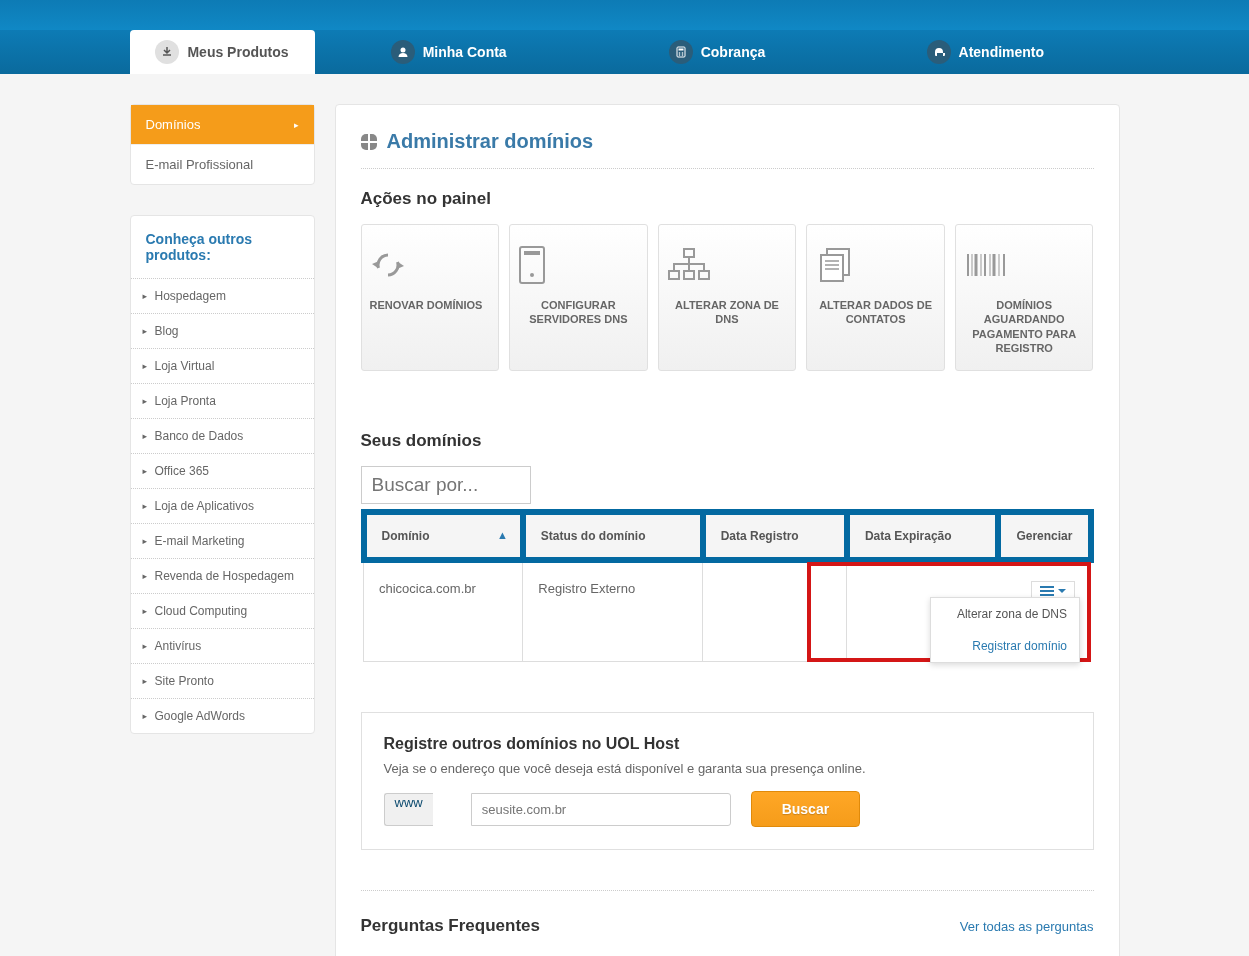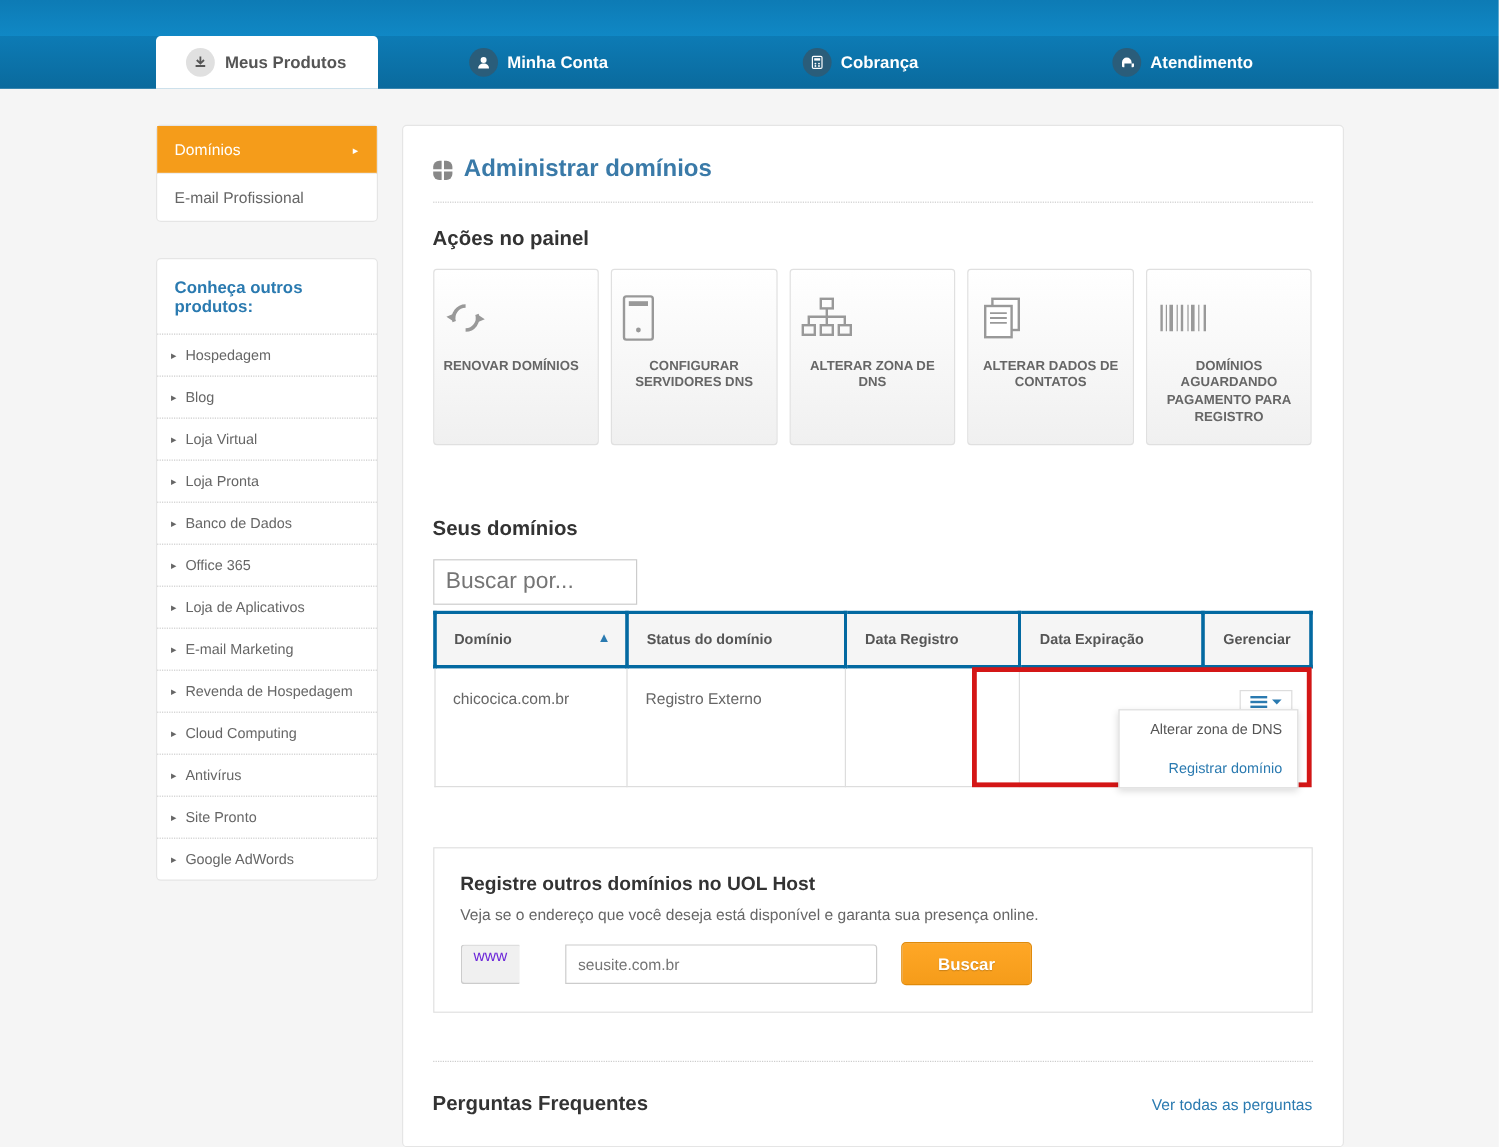--- a/index.html
+++ b/index.html
@@ -28,36 +28,36 @@
 .globe-icon span:nth-child(2){ border-radius: 0 5px 0 0;}
 .globe-icon span:nth-child(3){ border-radius: 0 0 0 5px;}
 .globe-icon span:nth-child(4){ border-radius: 0 0 5px 0;}
 .section-h { font-size: 17px; font-weight: bold; color: #333; margin-bottom: 15px; }
 .action-cards { display: flex; gap: 10px; margin-bottom: 60px; }
 .action-card { flex: 1; border: 1px solid #e0e0e0; border-radius: 3px; background: linear-gradient(180deg, #fff 0%, #f0f0f0 100%); padding: 15px 8px; text-align: center; cursor: pointer; display: flex; flex-direction: column; align-items: flex-start; justify-content: flex-start; min-height: 145px; }
 .action-card .ic { height: 50px; display: flex; align-items: center; justify-content: center; color: #999; margin-bottom: 8px; }
 .action-card .lbl { font-size: 11px; color: #666; font-weight: bold; line-height: 1.3; }
 .search-box { border: 1px solid #ccc; padding: 7px 10px; width: 170px; font-size: 19px; color: #0c4a6e; margin-bottom: 5px; }
 .domain-table { width: 100%; border: 1px solid #ddd; border-collapse: collapse; margin-bottom: 50px; }
-.domain-table th { background: #f5f5f5; text-align: left; padding: 14px 15px; font-size: 12px; font-weight: bold; color: #555; border: 3px solid #0369a1; position: relative; }
+.domain-table th { background: #f5f5f5; text-align: left; padding: 14px 15px; font-size: 12px; font-weight: bold; color: #555; border: 6px solid #0369a1; position: relative; }
 .domain-table td { padding: 18px 15px; font-size: 13px; color: #666; border: 1px solid #ddd; vertical-align: top; }
 .sort-arrow { color: #2a7ab0; position: absolute; right: 12px; top: 14px; font-size: 11px; }
 .manage-cell { position: relative; }
 .menu-btn { border: 1px solid #ddd; padding: 4px 8px; display: inline-flex; gap: 4px; align-items: center; cursor: pointer; }
 .menu-lines { display: inline-flex; flex-direction: column; gap: 2px; }
 .menu-lines span { width: 14px; height: 2px; background: #2a7ab0; }
 .dropdown { position: absolute; right: 10px; top: 34px; background: #fff; border: 1px solid #ddd; box-shadow: 0 2px 6px rgba(0,0,0,.15); min-width: 150px; z-index: 5; }
 .dropdown-item { padding: 9px 12px; font-size: 12px; cursor: pointer; color: #555; }
 .dropdown-item.link { color: #2a7ab0; }
 .highlight-box { position: absolute; border: 4px solid #d41616; pointer-events: none; }
 .register-box { border: 1px solid #e0e0e0; padding: 22px; margin-bottom: 40px; }
 .register-box h3 { font-size: 16px; color: #333; margin-bottom: 8px; font-weight: bold; }
 .register-box p { font-size: 13px; color: #666; margin-bottom: 15px; }
 .reg-row { display: flex; gap: 20px; align-items: center; }
-.www-addon { border: 1px solid #ccc; background: #f0f0f0; padding: 1px 10px; font-size: 13px; color: #6d28d9; border-radius: 3px 0 0 3px; border-right: none; }
+.www-addon { border: 1px solid #ccc; background: #f0f0f0; padding: 1px 10px; font-size: 13px; color: #0c4a6e; border-radius: 3px 0 0 3px; border-right: none; }
 .reg-input { border: 1px solid #ccc; padding: 8px 10px; width: 260px; font-size: 13px; border-radius: 0 3px 3px 0; margin-left: 38px; }
 .btn-search { background: linear-gradient(180deg, #ffa726 0%, #f59c1a 100%); border: 1px solid #e08a0a; color: #fff; font-weight: bold; padding: 9px 30px; border-radius: 4px; cursor: pointer; font-size: 14px; text-shadow: 0 1px 1px rgba(0,0,0,.2); }
 .hr-dotted { border: none; border-top: 1px dotted #ccc; margin-bottom: 25px; }
 .faq-row { display: flex; justify-content: space-between; align-items: center; }
 .faq-title { font-size: 17px; font-weight: bold; color: #333; }
 .faq-link { color: #2a7ab0; font-size: 13px; cursor: pointer; }
 .chev { font-size: 9px; }
 .caret-dn { width: 0; height: 0; border-left: 4px solid transparent; border-right: 4px solid transparent; border-top: 4px solid #2a7ab0; }
 </style>
 </head>

